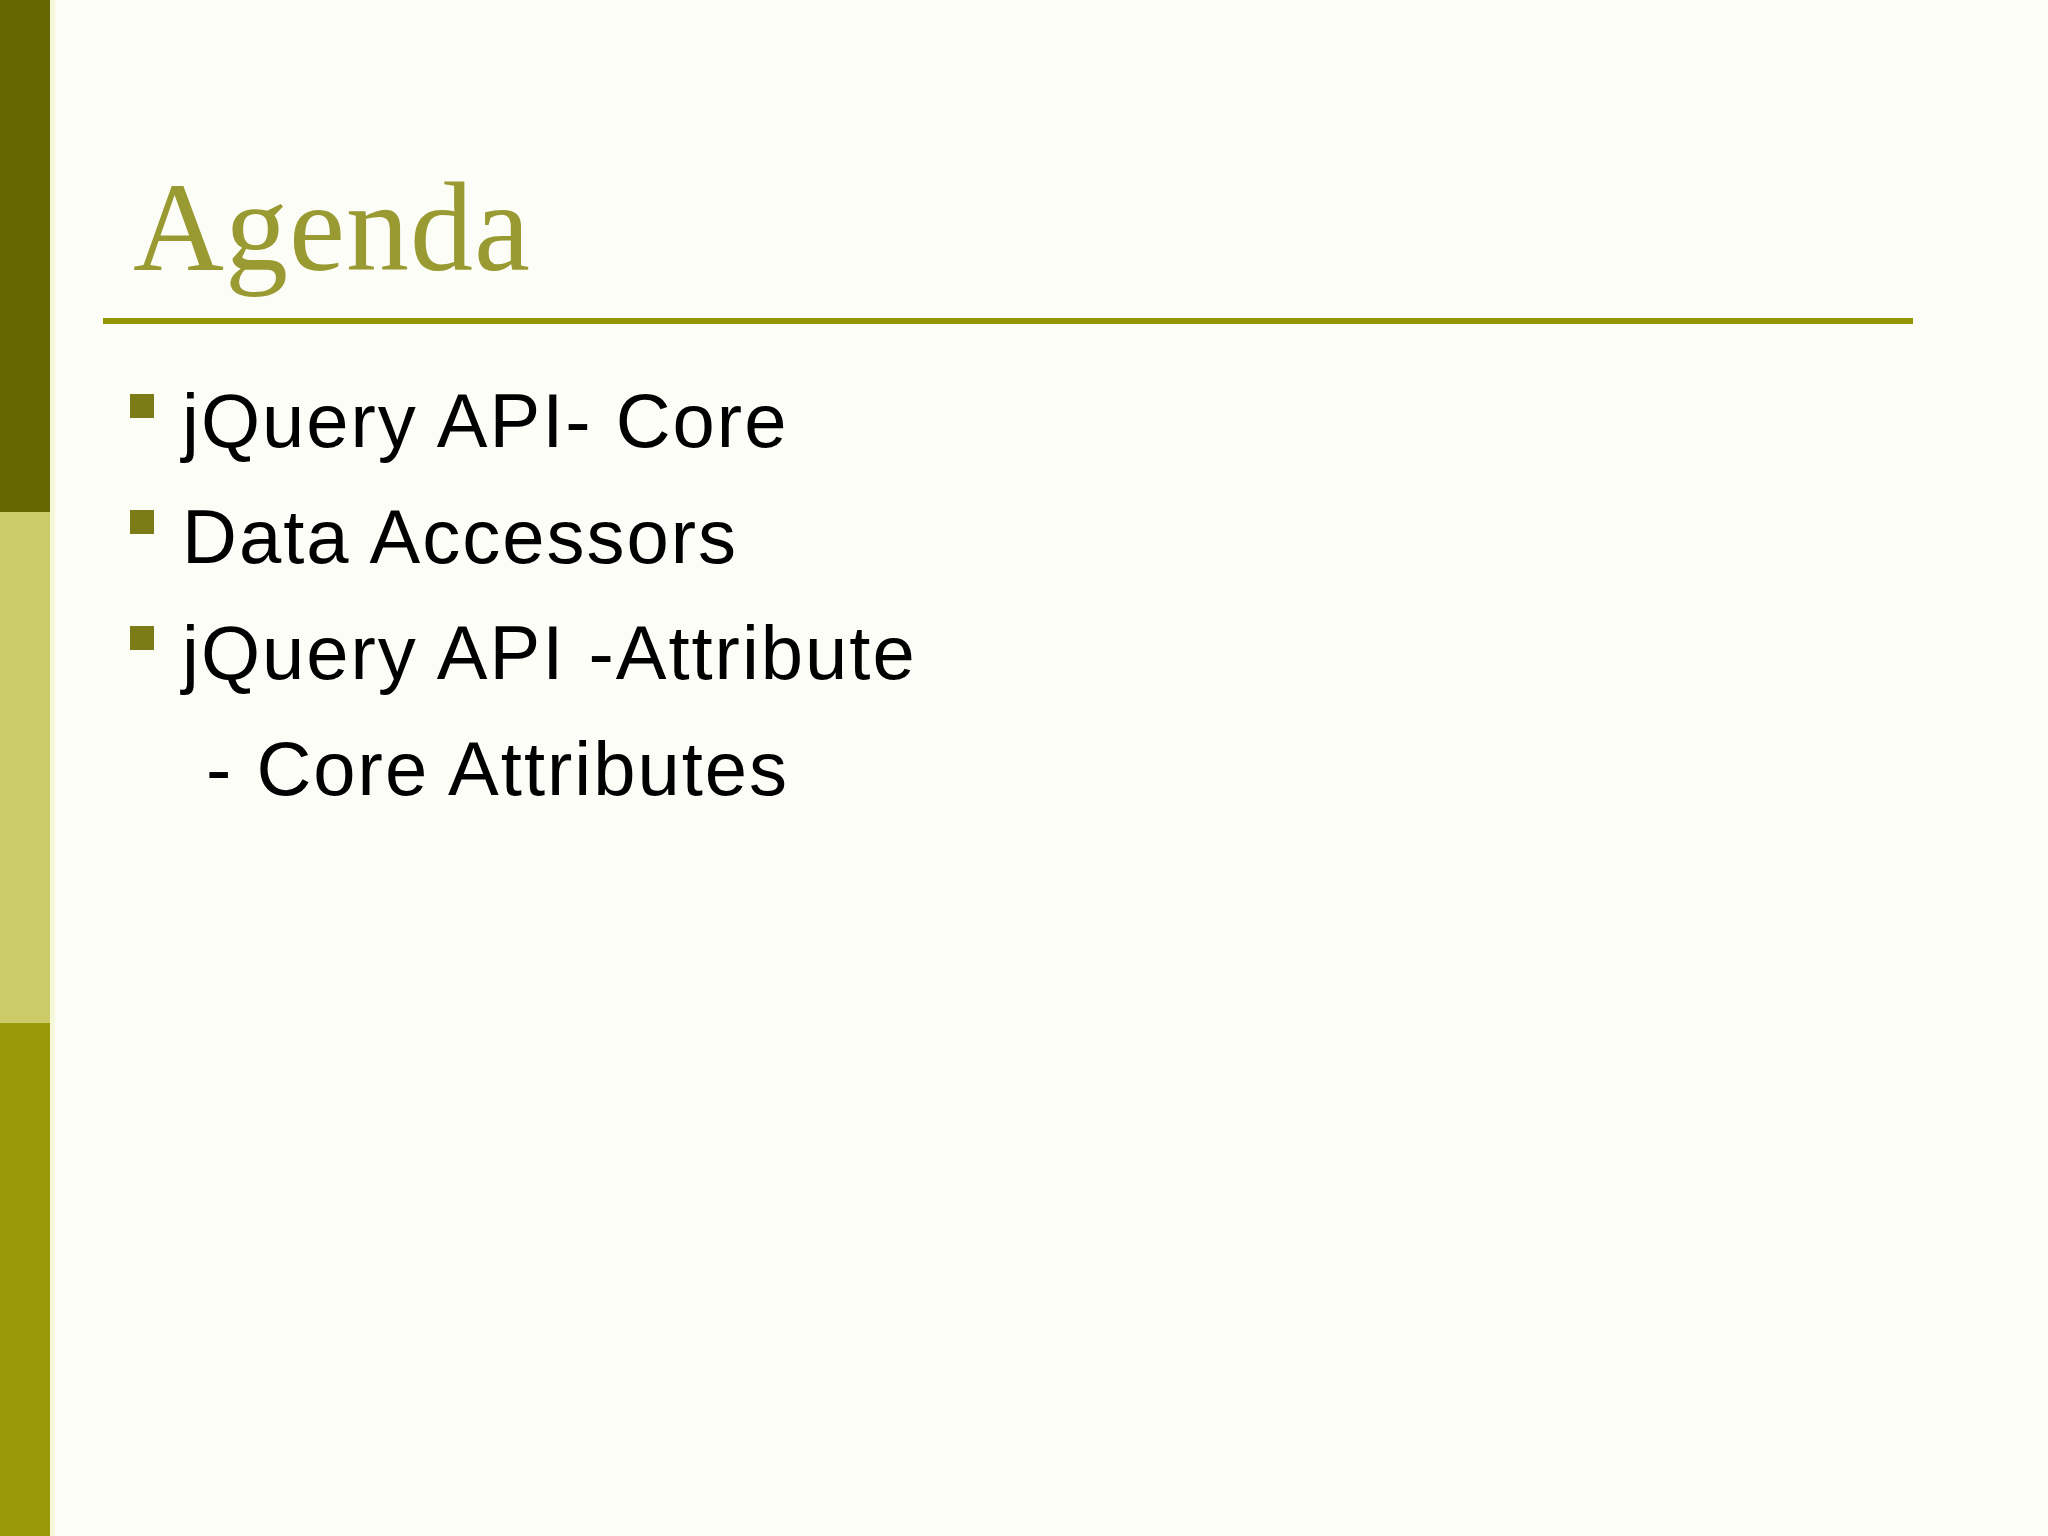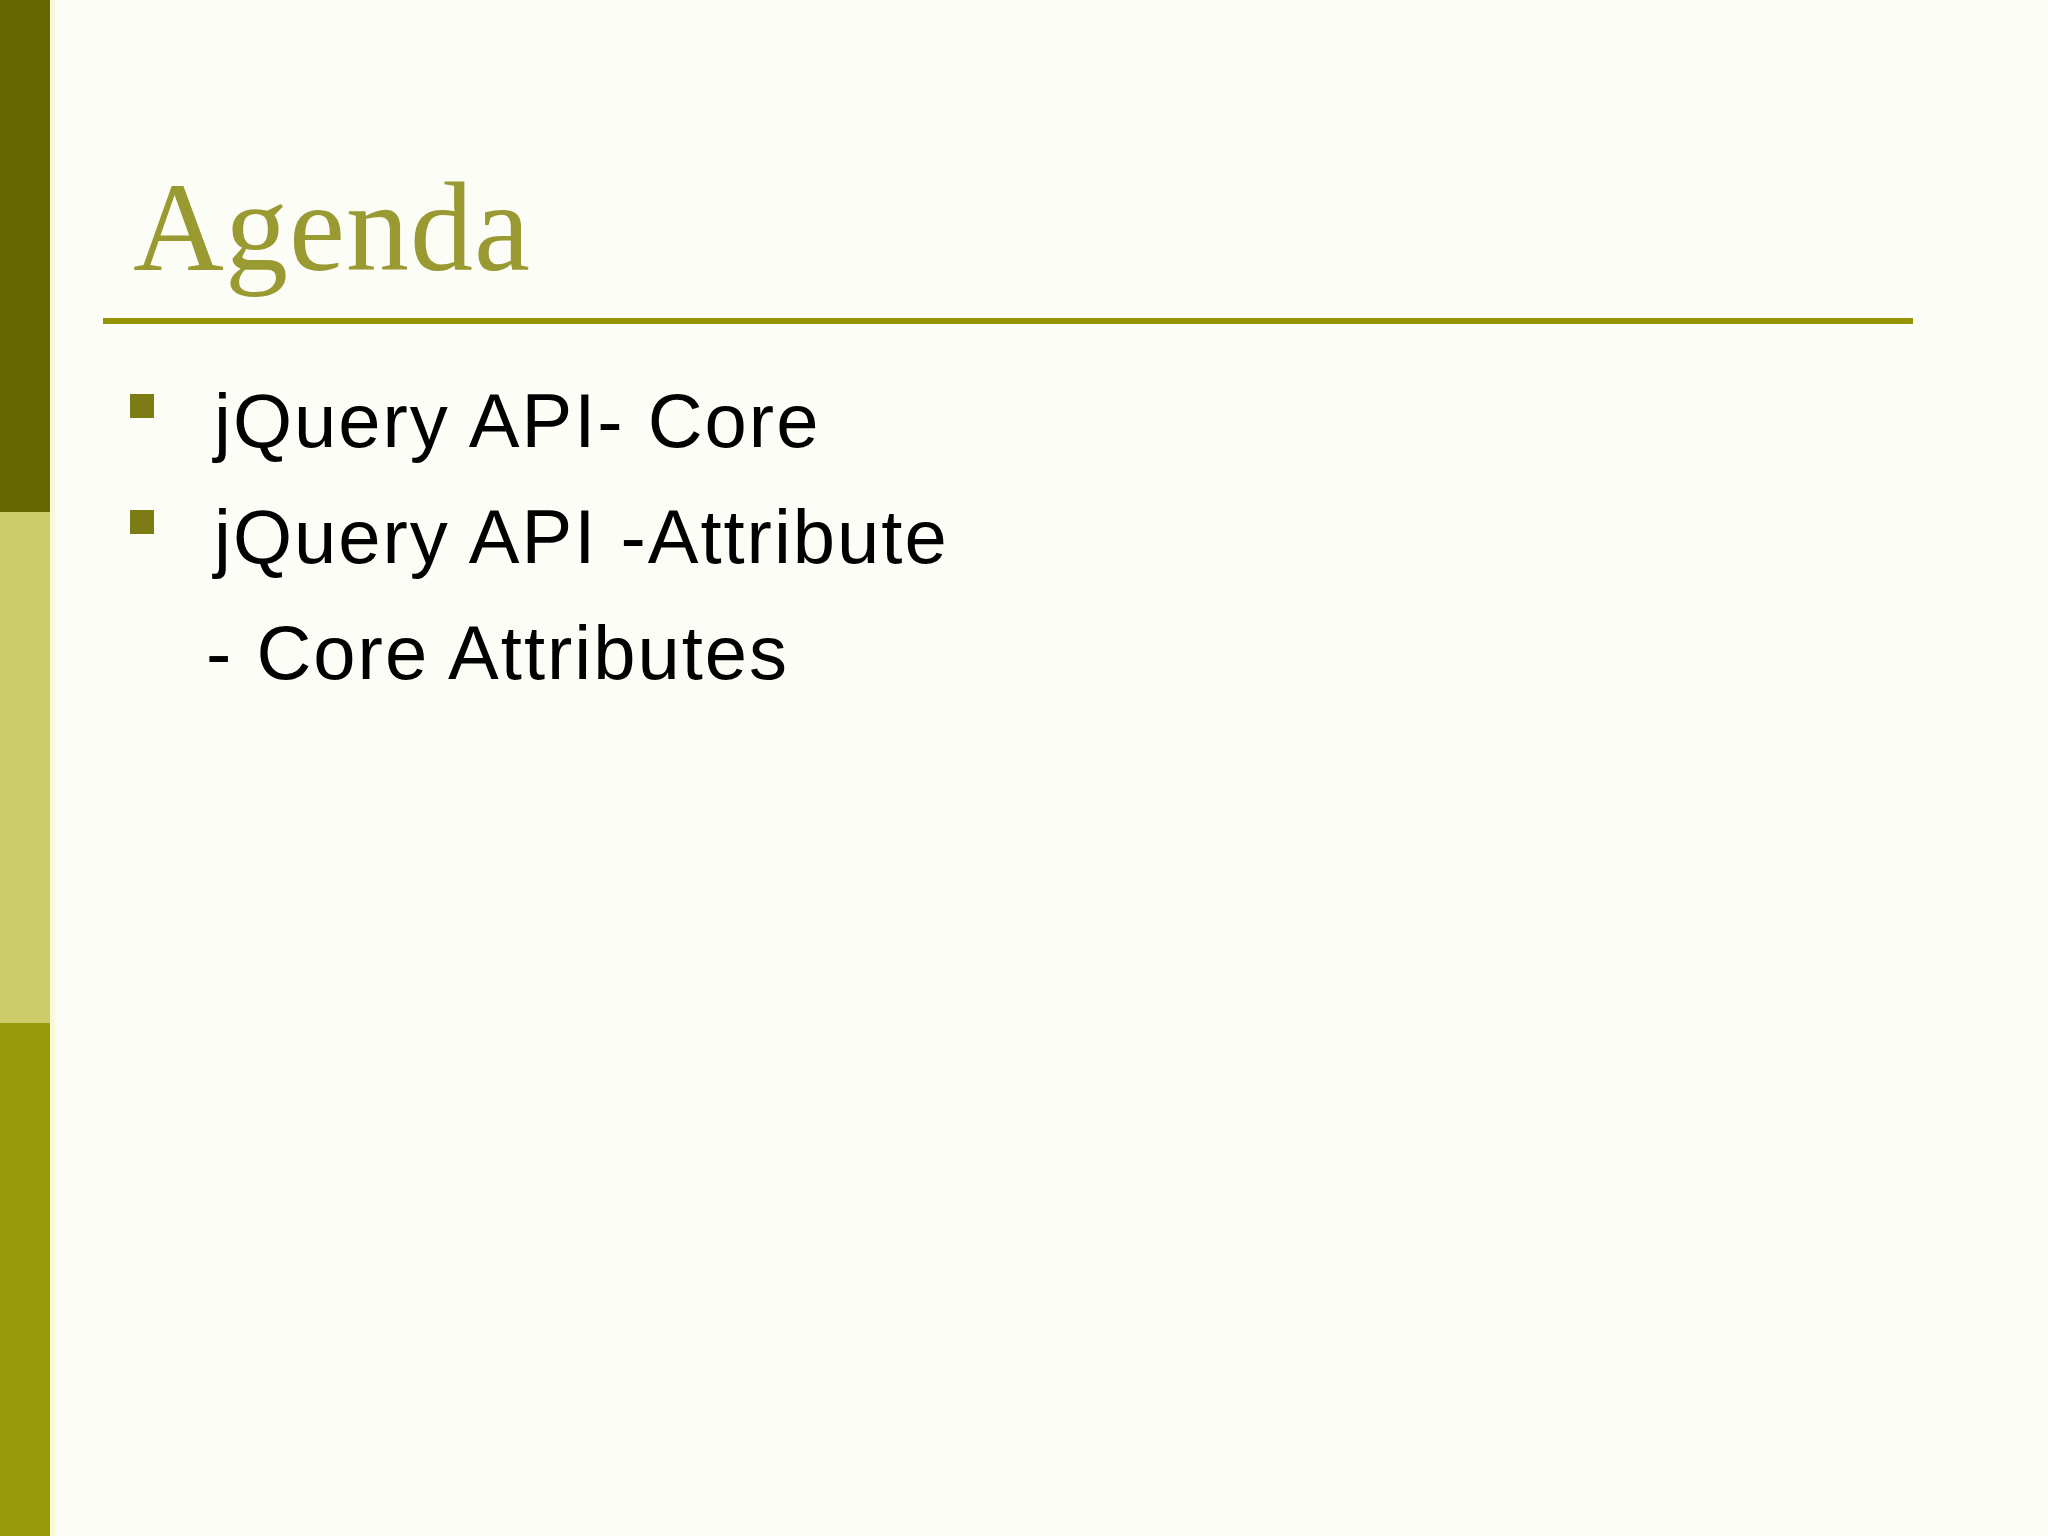--- a/index.html
+++ b/index.html
@@ -80,21 +80,20 @@
   }
   .row {
     display: flex;
     align-items: flex-start;
     height: 116px;
     font-size: 76px;
     line-height: 116px;
     letter-spacing: 2px;
     color: var(--text);
     white-space: nowrap;
-    gap: 32px;
   }
   .sq {
     flex: 0 0 auto;
     width: 20px;
     height: 20px;
     border: 12px solid var(--bullet-border);
     background: var(--bullet-fill);
     margin-top: 31px;
     margin-right: 28px;
   }
@@ -117,20 +116,24 @@
   <h1 class="title">Agenda</h1>
   <div class="title-rule"></div>
 
   <ul class="agenda">
     <li class="row bullet">
       <span class="sq"></span>
       <span class="txt">jQuery API- Core</span>
     </li>
     <li class="row bullet">
       <span class="sq"></span>
+      <span class="txt">Data Accessors</span>
+    </li>
+    <li class="row bullet">
+      <span class="sq"></span>
       <span class="txt">jQuery API -Attribute</span>
     </li>
     <li class="row sub">
       <span class="txt">- Core Attributes</span>
     </li>
   </ul>
 
 </div>
 
 </body></html>

